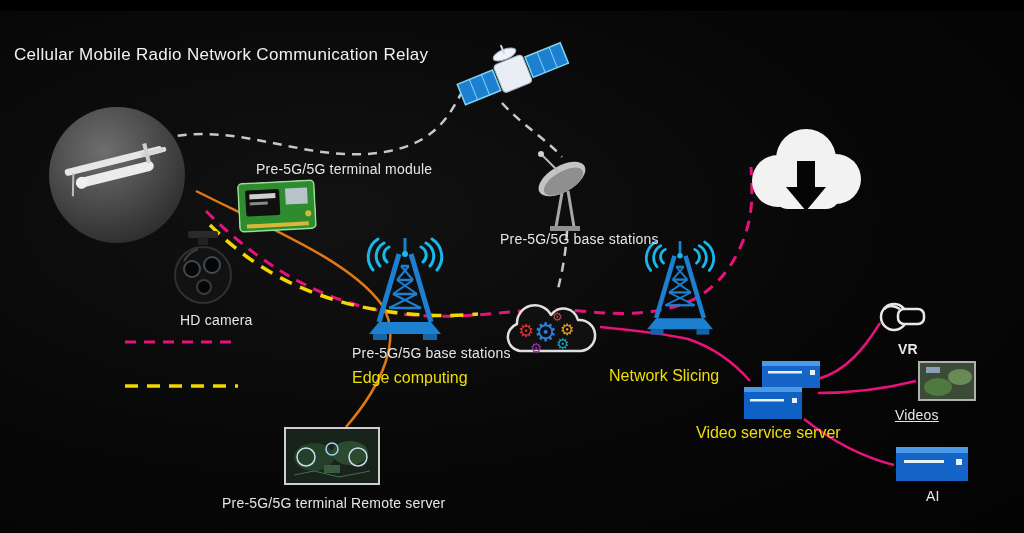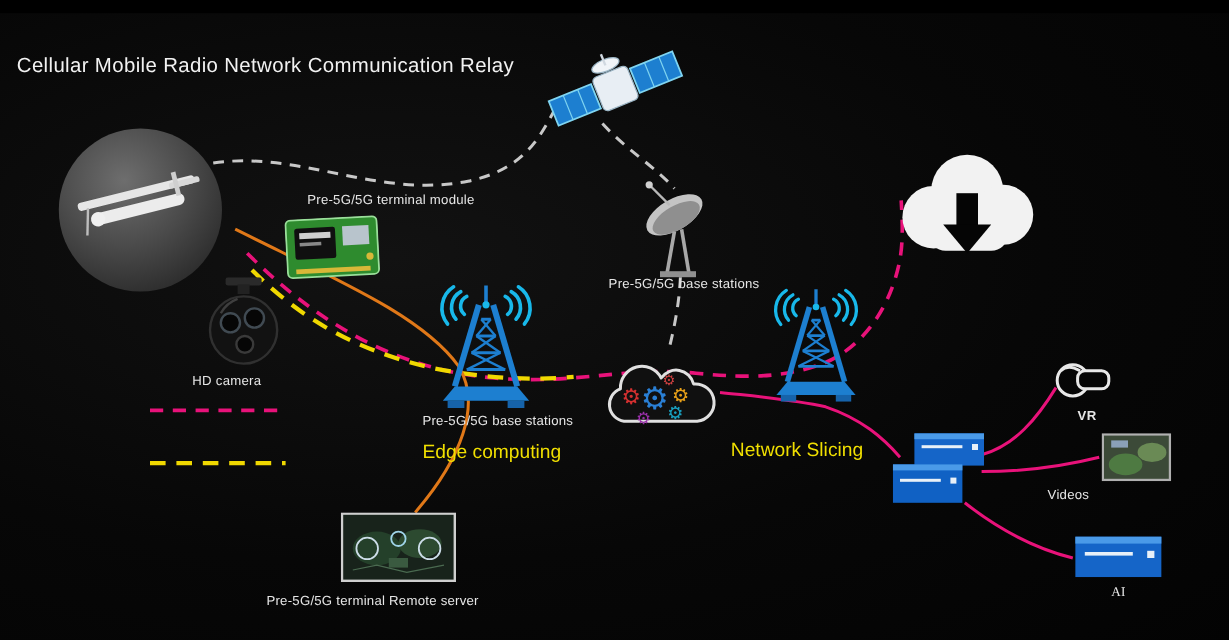--- a/index.html
+++ b/index.html
@@ -5,21 +5,21 @@
   html,body{margin:0;padding:0;background:#000;}
   #stage{
     position:relative;width:1024px;height:533px;overflow:hidden;
     background:radial-gradient(ellipse at 32% 38%, #121212 0%, #070707 55%, #030303 100%);
     font-family:"Liberation Sans", sans-serif;
     margin-top:11px;
   }
   #connectors{position:absolute;left:0;top:0;z-index:1;}
   .icon{position:absolute;z-index:2;}
   .label{
-    position:absolute;z-index:3;color:#e6e6e6;font-size:11px;letter-spacing:.2px;
+    position:absolute;z-index:3;color:#e6e6e6;font-size:14px;letter-spacing:.2px;
     white-space:nowrap;
   }
   .label.center{text-align:center;}
   .highlight{
     position:absolute;z-index:3;color:#f0df00;font-size:16px;white-space:nowrap;
   }
   #title{
     position:absolute;left:14px;top:34px;z-index:3;color:#f2f2f2;font-size:17px;
     letter-spacing:.3px;white-space:nowrap;
   }
@@ -130,21 +130,21 @@
     <svg viewBox="0 0 62 80" width="62" height="80">
       <rect x="16" y="0" width="30" height="7" rx="2" fill="#2a2a2a"></rect>
       <rect x="26" y="6" width="10" height="8" fill="#222222"></rect>
       <circle cx="31" cy="44" r="28" fill="#121212" stroke="#303030" stroke-width="2"></circle>
       <circle cx="20" cy="38" r="8" fill="#060606" stroke="#404a52" stroke-width="2"></circle>
       <circle cx="40" cy="34" r="8" fill="#060606" stroke="#404a52" stroke-width="2"></circle>
       <circle cx="32" cy="56" r="7" fill="#060606" stroke="#3a3a3a" stroke-width="2"></circle>
       <path d="M12 30 a26 26 0 0 1 14 -12" stroke="#3e3e3e" fill="none" stroke-width="2"></path>
     </svg>
   </div>
-  <div class="label center" style="left:154px;top:301px;width:70px;">HD camera</div>
+  <div class="label center" style="left:180px;top:301px;width:70px;">HD camera</div>
 
   <div class="icon" style="left:345px;top:225px;">
     <svg viewBox="0 0 120 115" width="120" height="115">
       <g stroke="#1d7fd0">
         <line x1="60" y1="2" x2="60" y2="18" stroke-width="3"></line>
         <line x1="54" y1="18" x2="34" y2="86" stroke-width="5"></line>
         <line x1="66" y1="18" x2="86" y2="86" stroke-width="5"></line>
         <line x1="56" y1="30" x2="64" y2="30" stroke-width="2.5"></line>
         <line x1="52" y1="44" x2="68" y2="44" stroke-width="2.5"></line>
         <line x1="48" y1="58" x2="72" y2="58" stroke-width="2.5"></line>
@@ -211,20 +211,21 @@
       <text x="20" y="48" font-size="18" fill="#d43030">⚙</text>
       <text x="62" y="46" font-size="16" fill="#e8a018">⚙</text>
       <text x="32" y="64" font-size="14" fill="#9a30aa">⚙</text>
       <text x="58" y="60" font-size="15" fill="#18a0c0">⚙</text>
       <text x="54" y="32" font-size="12" fill="#cc4040">⚙</text>
     </svg>
   </div>
 
   <div class="highlight" style="left:352px;top:358px;">Edge computing</div>
   <div class="highlight" style="left:609px;top:356px;">Network Slicing</div>
+  <div class="highlight" style="left:696px;top:413px;">Video service server</div>
 
   <div class="icon" style="left:744px;top:350px;">
     <svg viewBox="0 0 76 60" width="76" height="60">
       <rect x="18" y="0" width="58" height="27" fill="#1565c8"></rect>
       <rect x="18" y="0" width="58" height="5" fill="#4a9ae8"></rect>
       <rect x="24" y="10" width="34" height="2.5" fill="#e8f0f8"></rect>
       <rect x="66" y="9" width="5" height="5" fill="#e8f0f8"></rect>
       <rect x="0" y="26" width="58" height="32" fill="#1061c4"></rect>
       <rect x="0" y="26" width="58" height="5" fill="#4a9ae8"></rect>
       <rect x="6" y="38" width="34" height="2.5" fill="#e8f0f8"></rect>
@@ -242,31 +243,31 @@
   <div class="label" style="left:898px;top:330px;font-weight:bold;">VR</div>
 
   <div class="icon" style="left:918px;top:350px;">
     <svg viewBox="0 0 58 40" width="58" height="40">
       <rect x="1" y="1" width="56" height="38" fill="#3c4a38" stroke="#b0b0b0" stroke-width="2"></rect>
       <ellipse cx="20" cy="26" rx="14" ry="9" fill="#4e7a42"></ellipse>
       <ellipse cx="42" cy="16" rx="12" ry="8" fill="#6a8a55"></ellipse>
       <rect x="8" y="6" width="14" height="6" fill="#8aa0b8"></rect>
     </svg>
   </div>
-  <div class="label" style="left:873px;top:396px;">Videos</div>
+  <div class="label" style="left:895px;top:396px;text-decoration:underline;">Videos</div>
 
   <div class="icon" style="left:896px;top:436px;">
     <svg viewBox="0 0 72 34" width="72" height="34">
       <rect x="0" y="0" width="72" height="34" fill="#1565c8"></rect>
       <rect x="0" y="0" width="72" height="6" fill="#4a9ae8"></rect>
       <rect x="8" y="13" width="40" height="3" fill="#e8f0f8"></rect>
       <rect x="60" y="12" width="6" height="6" fill="#e8f0f8"></rect>
     </svg>
   </div>
-  <div class="label" style="left:926px;top:477px;font-family:Liberation Serif, serif;">AI</div>
+  <div class="label" style="left:926px;top:477px;">AI</div>
 
   <div class="icon" style="left:284px;top:416px;">
     <svg viewBox="0 0 96 60" width="96" height="60">
       <rect x="1" y="1" width="94" height="56" fill="#18231b" stroke="#cfcfcf" stroke-width="2"></rect>
       <ellipse cx="30" cy="30" rx="20" ry="14" fill="#24402a"></ellipse>
       <ellipse cx="66" cy="26" rx="18" ry="12" fill="#2c4a30"></ellipse>
       <circle cx="22" cy="30" r="9" fill="none" stroke="#ccdde8" stroke-width="1.5"></circle>
       <circle cx="74" cy="30" r="9" fill="none" stroke="#ccdde8" stroke-width="1.5"></circle>
       <circle cx="48" cy="22" r="6" fill="none" stroke="#9fd4e8" stroke-width="1.5"></circle>
       <rect x="40" y="38" width="16" height="8" fill="#3a5a40"></rect>

